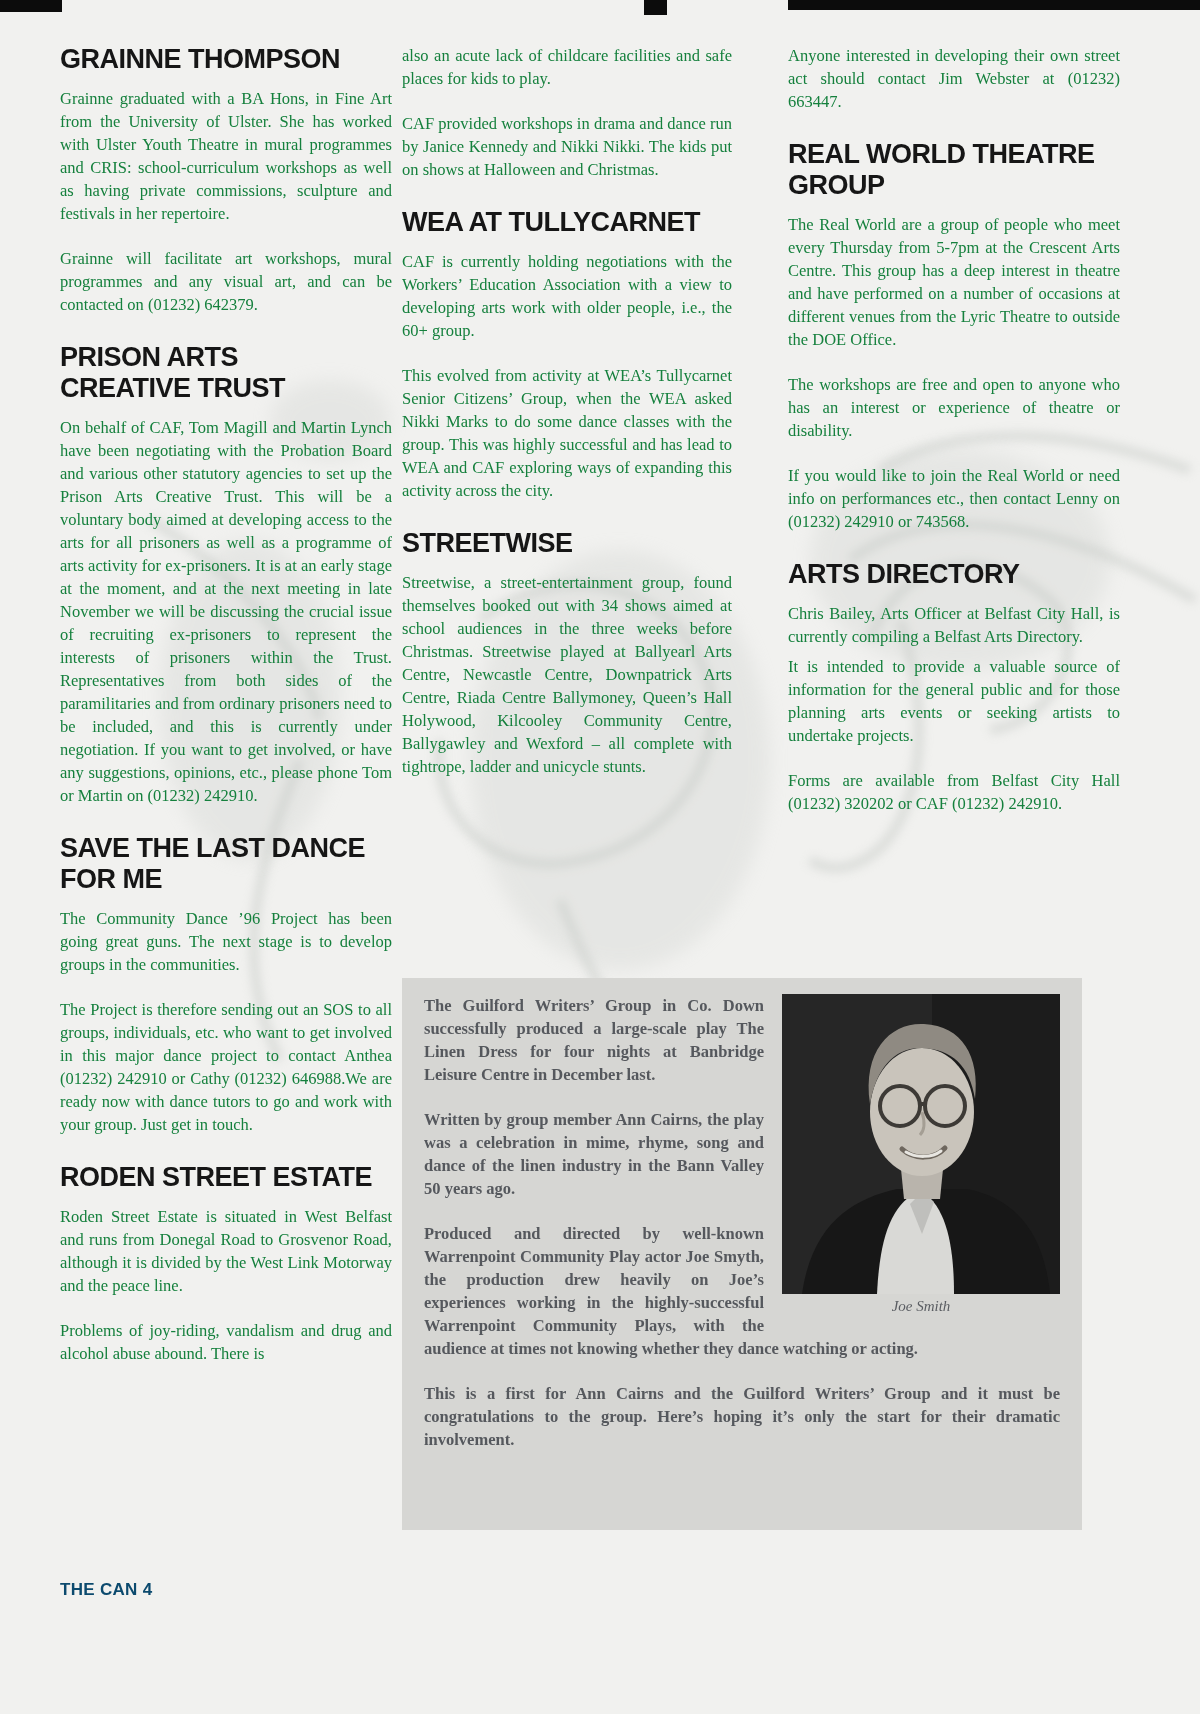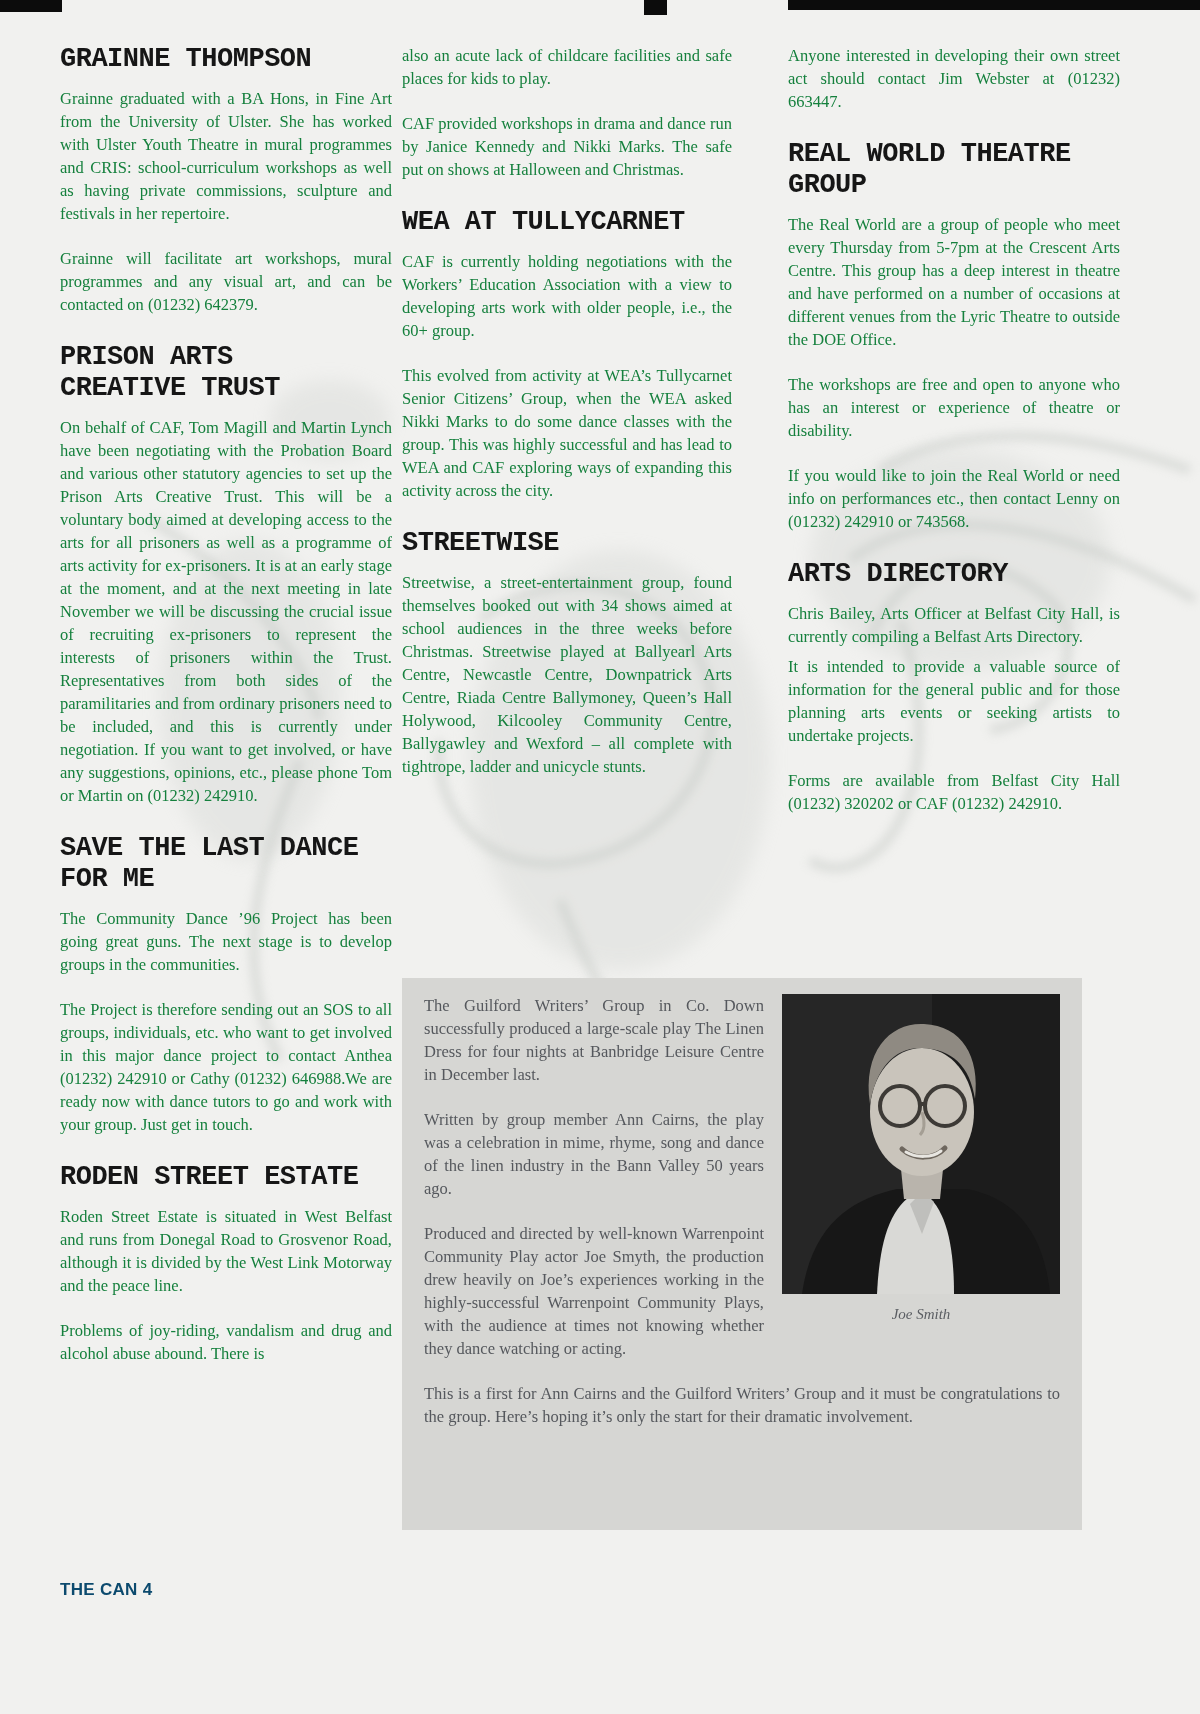--- a/index.html
+++ b/index.html
@@ -11,49 +11,49 @@
   .scan-bar{position:absolute;background:#0c0c0c;}
   .bar-left{left:0;top:0;width:62px;height:12px;}
   .bar-mid{left:644px;top:0;width:23px;height:15px;}
   .bar-right{left:788px;top:0;width:412px;height:10px;}
   .watermark{position:absolute;left:0;top:0;z-index:0;pointer-events:none;}
   .col{position:absolute;top:44px;z-index:1;}
   .col1{left:60px;width:332px;}
   .col2{left:402px;width:330px;}
   .col3{left:788px;width:332px;}
   h2{
-    font-family:Liberation Mono, monospace;font-weight:700;
+    font-family:Liberation Sans, sans-serif;font-weight:700;
     font-size:27px;line-height:31px;letter-spacing:-0.5px;
     color:#161616;margin:26px 0 12px 0;white-space:pre-line;
   }
   section:first-child h2{margin-top:0;}
   p{
     font-size:16.5px;line-height:23px;color:#15803d;
     text-align:justify;margin:0 0 22px 0;
   }
   p.tight{margin-bottom:7px;}
   p:last-child{margin-bottom:0;}
   .guilford{
     position:absolute;left:402px;top:978px;width:680px;min-height:552px;
     background:#d6d6d3;z-index:1;box-sizing:border-box;
     padding:16px 22px 24px 22px;
   }
   .guilford h2{margin-top:0;}
-  .guilford p{color:#55585d;}
+  .guilford p{color:#55585d;font-weight:bold;}
   .photo-figure{
     float:right;width:278px;margin:0 0 8px 18px;
   }
   .photo{
     width:278px;height:300px;position:relative;overflow:hidden;
     background:linear-gradient(135deg,#3a3a3a 0%,#1d1d1d 55%,#2e2e2e 100%);
   }
   .photo svg{position:absolute;left:0;top:0;}
   .photo-caption{
     display:block;text-align:center;font-style:italic;
-    font-size:15px;color:#5a5d62;margin-top:12px;
+    font-size:15px;color:#5a5d62;margin-top:4px;
     font-family:"Liberation Serif",serif;
   }
   .footer{
     position:absolute;left:60px;top:1580px;z-index:1;
     font-family:"Liberation Sans",sans-serif;font-weight:700;
     font-size:17px;color:#0c4a6e;letter-spacing:0.3px;
   }
 </style>
 </head>
 <body>
@@ -103,21 +103,21 @@
     <section>
       <h2>RODEN STREET ESTATE</h2>
       <p>Roden Street Estate is situated in West Belfast and runs from Donegal Road to Grosvenor Road, although it is divided by the West Link Motorway and the peace line.</p>
       <p>Problems of joy-riding, vandalism and drug and alcohol abuse abound. There is</p>
     </section>
   </div>
 
   <div class="col col2">
     <section>
       <p>also an acute lack of childcare facilities and safe places for kids to play.</p>
-      <p>CAF provided workshops in drama and dance run by Janice Kennedy and Nikki Marks. The safe put on shows at Halloween and Christmas.</p>
+      <p>CAF provided workshops in drama and dance run by Janice Kennedy and Nikki Nikki. The kids put on shows at Halloween and Christmas.</p>
     </section>
     <section>
       <h2>WEA AT TULLYCARNET</h2>
       <p>CAF is currently holding negotiations with the Workers’ Education Association with a view to developing arts work with older people, i.e., the 60+ group.</p>
       <p>This evolved from activity at WEA’s Tullycarnet Senior Citizens’ Group, when the WEA asked Nikki Marks to do some dance classes with the group. This was highly successful and has lead to WEA and CAF exploring ways of expanding this activity across the city.</p>
     </section>
     <section>
       <h2>STREETWISE</h2>
       <p>Streetwise, a street-entertainment group, found themselves booked out with 34 shows aimed at school audiences in the three weeks before Christmas. Streetwise played at Ballyearl Arts Centre, Newcastle Centre, Downpatrick Arts Centre, Riada Centre Ballymoney, Queen’s Hall Holywood, Kilcooley Community Centre, Ballygawley and Wexford – all complete with tightrope, ladder and unicycle stunts.</p>
     </section>

